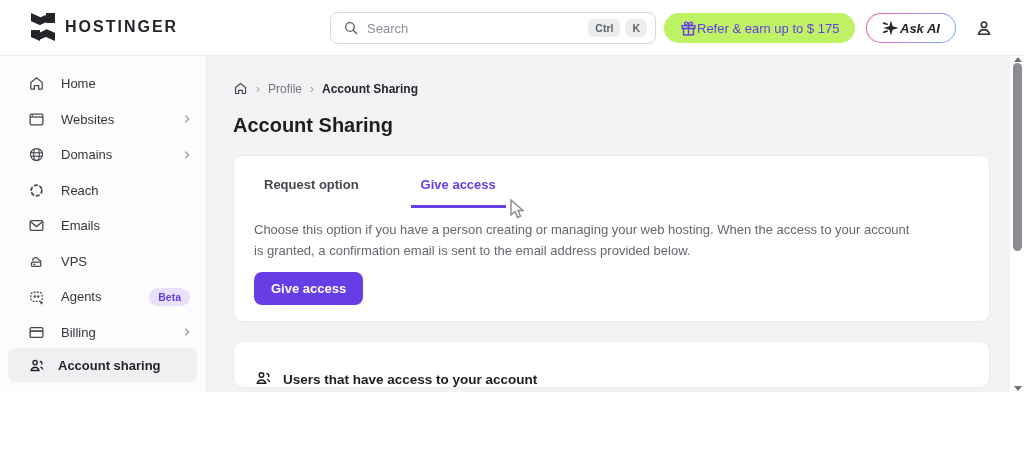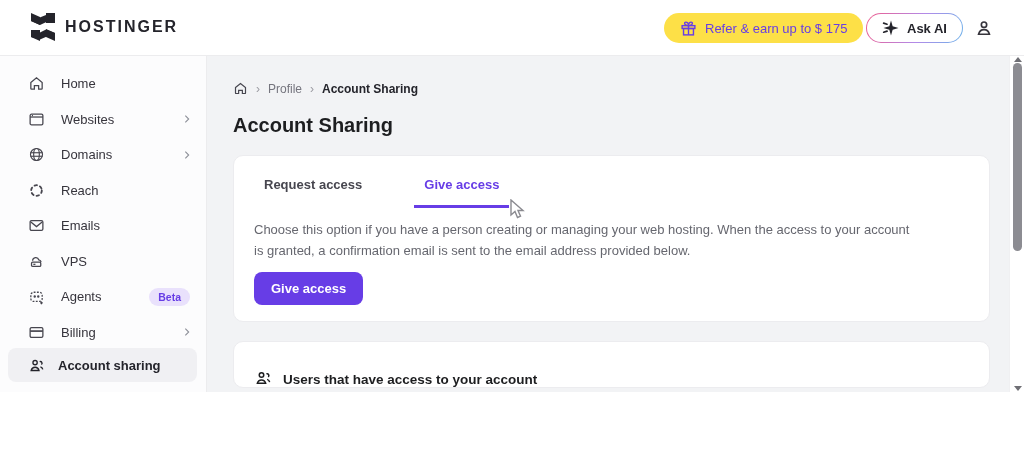--- a/index.html
+++ b/index.html
@@ -10,25 +10,25 @@
   .topbar { position:absolute; top:0; left:0; right:0; height:56px; background:#fff; border-bottom:1px solid #ececee; z-index:5; }
   .brand { position:absolute; left:30px; top:13px; display:flex; align-items:center; gap:9px; }
   .brand-logo { width:26px; height:28px; }
   .brand-name { font-size:16px; font-weight:700; letter-spacing:2px; color:#24242b; }
 
   .searchbox { position:absolute; left:330px; top:12px; width:326px; height:32px; border:1px solid #d9d9de; border-radius:8px; background:#fff; display:flex; align-items:center; padding:0 8px 0 12px; }
   .searchbox input { border:none; outline:none; flex:1; font-size:13px; color:#36343c; margin-left:8px; font-family:"Liberation Sans", sans-serif; background:transparent; }
   .searchbox input::placeholder { color:#8c8f98; }
   .kbd { background:#eceded; color:#5e616c; font-size:10.5px; font-weight:600; border-radius:5px; padding:3px 7px; margin-left:5px; }
 
-  .refer-pill { position:absolute; left:664px; top:13px; height:30px; display:flex; align-items:center; gap:8px; padding:0 16px; background:#fde047; border-radius:15px; cursor:pointer; border:none; }
+  .refer-pill { position:absolute; left:664px; top:13px; height:30px; display:flex; align-items:center; padding:0 16px; background:#bef264; border-radius:15px; cursor:pointer; border:none; }
   .refer-pill span { color:#673de6; font-size:13px; font-weight:500; }
 
-  .askai-pill { position:absolute; left:866px; top:13px; height:30px; display:flex; align-items:center; gap:7px; padding:0 15px; border-radius:15px; cursor:pointer; border:1.5px solid transparent;
-    background:linear-gradient(#fff,#fff) padding-box, linear-gradient(110deg,#ef5b8c,#b38ae8 55%,#6db3ea) border-box; }
+  .askai-pill { position:absolute; left:866px; top:13px; height:30px; display:flex; align-items:center; padding:0 15px; border-radius:15px; cursor:pointer; border:1.5px solid transparent;
+    background:linear-gradient(#fff,#fff) padding-box, linear-gradient(110deg,#ef5b8c,#b38ae8 55%,#6db3ea) border-box;font-style:italic; }
   .askai-pill span { color:#24242b; font-size:13px; font-weight:700; }
 
   .profile-btn { position:absolute; left:973px; top:18px; width:22px; height:22px; cursor:pointer; background:none; border:none; }
 
   
   .sidebar { position:absolute; top:56px; left:0; width:207px; bottom:0; background:#fcfcfd; border-right:1px solid #ececee; z-index:4; }
   .nav { padding-top:10px; }
   .nav-item { height:35.5px; display:flex; align-items:center; padding:0 14px 0 28px; cursor:pointer; color:#36343c; }
   .nav-item .lbl { font-size:13px; font-weight:500; margin-left:16px; flex:1; }
   .beta-badge { background:#e9e1fc; color:#673de6; font-size:10.5px; font-weight:700; border-radius:9px; padding:3px 9px; margin-right:2px; }
@@ -80,20 +80,29 @@
         <path d="M1 17 L10 17 V28 L1 24 Z" fill="#24242b"></path>
         <path d="M16 0 L25 0 V10 L16 10 Z" fill="#24242b"></path>
         <path d="M16 16 L25 20 V28 L16 24 Z" fill="#24242b"></path>
         <path d="M1 8 L25 0 V10 L1 17 Z" fill="#24242b" opacity="0.0"></path>
         <path d="M1 8 L10 12 L25 5 L16 2 Z" fill="#24242b"></path>
         <path d="M1 24 L10 26.5 L25 20 L16 16.5 Z" fill="#24242b"></path>
       </svg>
       <span class="brand-name">HOSTINGER</span>
     </div>
 
+    <div class="searchbox">
+      <svg class="ic" width="16" height="16" viewBox="0 0 24 24" fill="none" stroke="#5e616c" stroke-width="2">
+          <circle cx="10.5" cy="10.5" r="6.5"></circle>
+          <line x1="15.5" y1="15.5" x2="21" y2="21"></line>
+        </svg>
+      <input type="text" value="" placeholder="Search" style="">
+      <span class="kbd">Ctrl</span>
+      <span class="kbd">K</span>
+    </div>
 
     <button class="refer-pill">
       <svg class="ic" width="17" height="17" viewBox="0 0 24 24" fill="none" stroke="#673de6" stroke-width="2">
           <rect x="3" y="8" width="18" height="4"></rect>
           <rect x="5" y="12" width="14" height="9"></rect>
           <line x1="12" y1="8" x2="12" y2="21"></line>
           <path d="M12 8 C12 5 10 3 8 3 C6 3 6 6 8 7 C9.5 7.8 12 8 12 8 Z"></path>
           <path d="M12 8 C12 5 14 3 16 3 C18 3 18 6 16 7 C14.5 7.8 12 8 12 8 Z"></path>
         </svg>
       <span>Refer &amp; earn up to $ 175</span>
@@ -231,21 +240,21 @@
       <span class="crumb-sep">›</span>
       <span class="crumb-muted">Profile</span>
       <span class="crumb-sep">›</span>
       <span class="crumb-current">Account Sharing</span>
     </nav>
 
     <h1 class="page-title">Account Sharing</h1>
 
     <section class="card card-tabs">
       <div class="tabs-row">
-        <div class="tab">Request access</div>
+        <div class="tab">Request option</div>
         <div class="tab active">Give access</div>
       </div>
       <p class="card-desc">Choose this option if you have a person creating or managing your web hosting. When the access to your account is granted, a confirmation email is sent to the email address provided below.</p>
       <button class="primary-btn">Give access</button>
     </section>
 
     <section class="card card-users">
       <svg class="ic" width="18" height="18" viewBox="0 0 24 24" fill="none" stroke="#1d1e20" stroke-width="2">
           <circle cx="10" cy="8" r="3"></circle>
           <path d="M4.5 19 C5.3 15.8 7.4 14.5 10 14.5 C12.6 14.5 14.7 15.8 15.5 19 Z"></path>

